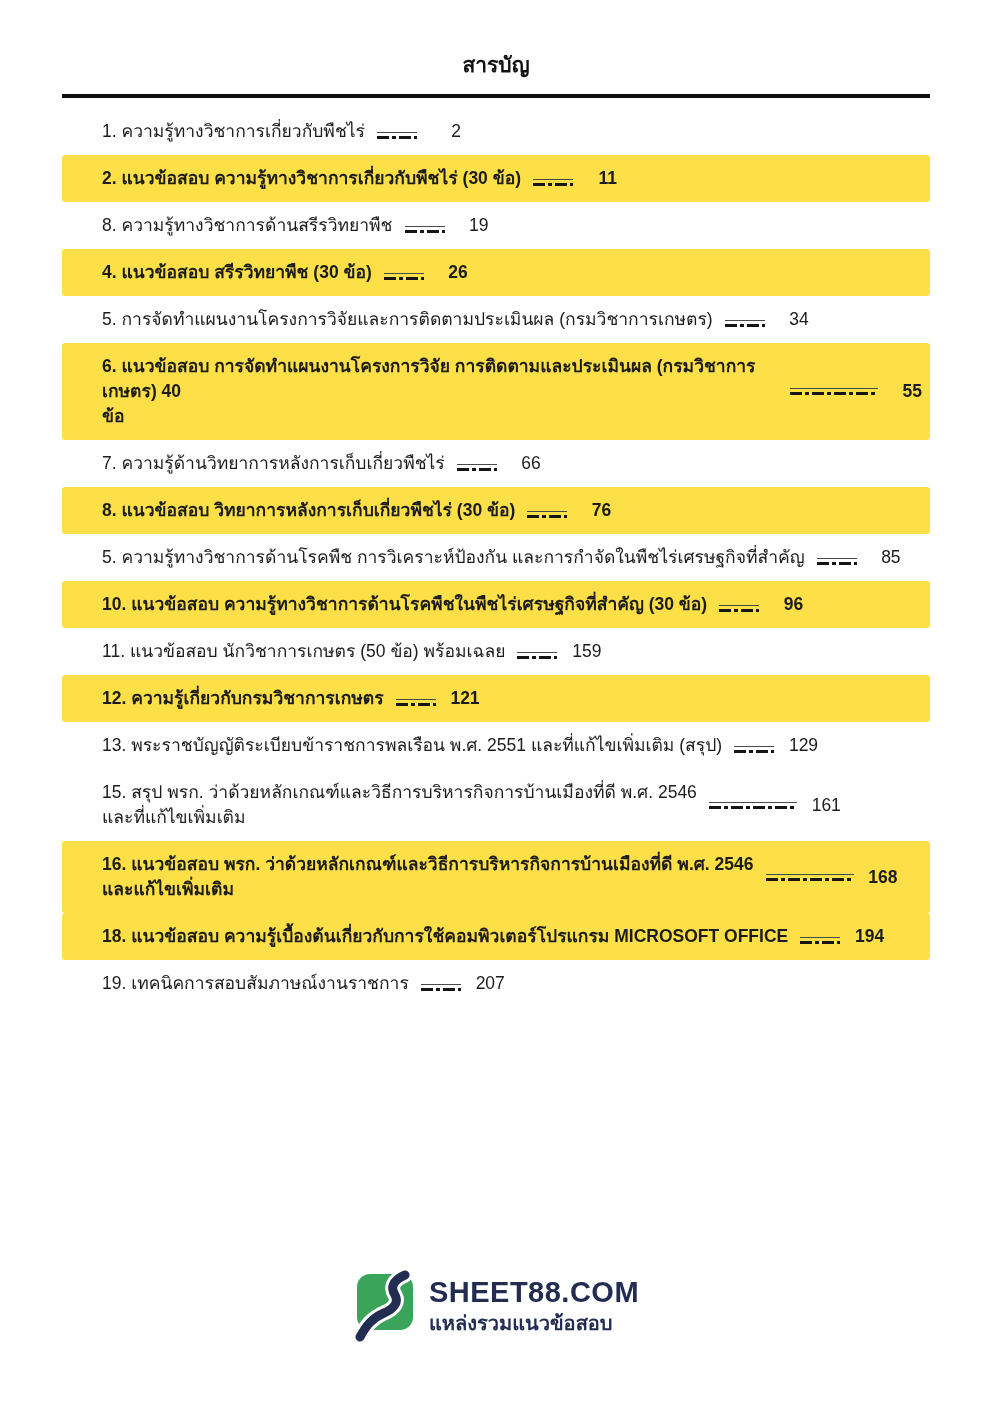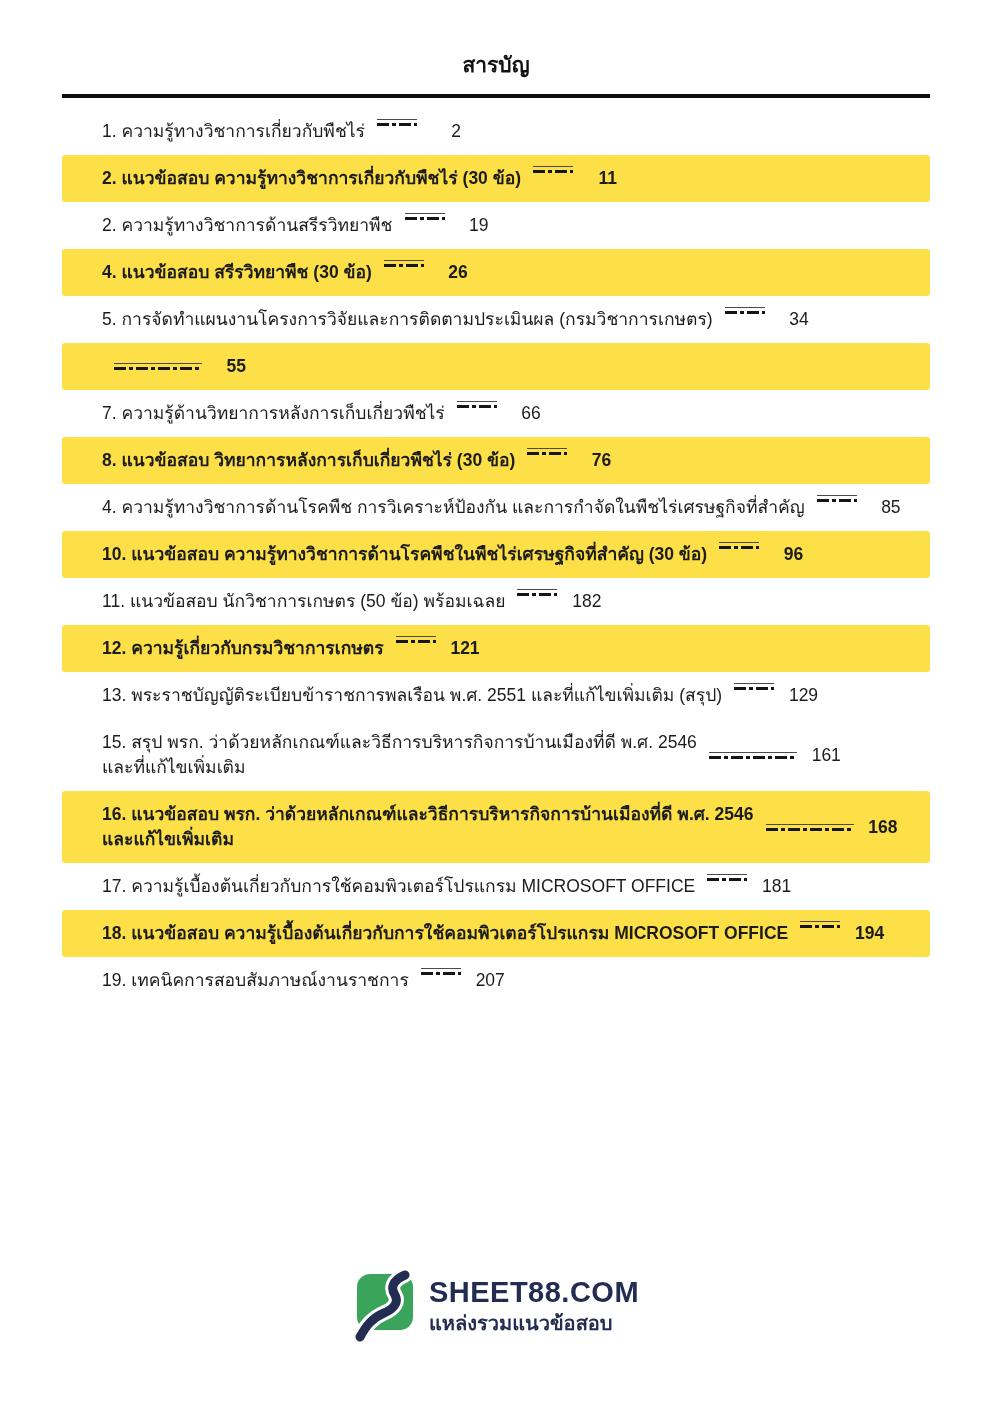--- a/index.html
+++ b/index.html
@@ -18,21 +18,21 @@
   }
   .doc-subtitle{
     font-size:19px; font-weight:bold; line-height:1.5; color:#111; margin-top:2px;
   }
   .rule{
     margin:14px 62px 0 62px;
     height:4px; background:#0d0d0d;
   }
   .toc{ margin:10px 62px 0 62px; }
   .toc-row{
-    display:flex; align-items:flex-start;
+    display:flex; align-items:flex-end;
     padding:11px 8px 11px 40px;
     font-size:17.5px; line-height:25px;
     border-radius:3px;
   }
   .toc-row.alt{ background:#fde047;font-weight:bold; }
   .toc-row.two{ align-items:center; }
   .row-text{
     white-space:pre-line;
     flex:0 1 auto;
     color:#1c1c1c;
@@ -83,70 +83,72 @@
       <span class="page-num">2</span>
     </div>
 
     <div class="toc-row alt">
       <span class="row-text">2. แนวข้อสอบ ความรู้ทางวิชาการเกี่ยวกับพืชไร่ (30 ข้อ)</span>
       <span class="leader"></span>
       <span class="page-num">11</span>
     </div>
 
     <div class="toc-row">
-      <span class="row-text">2. ความรู้ทางวิชาการด้านสรีรวิทยาพืช</span>
+      <span class="row-text">8. ความรู้ทางวิชาการด้านสรีรวิทยาพืช</span>
       <span class="leader"></span>
       <span class="page-num">19</span>
     </div>
 
     <div class="toc-row alt">
       <span class="row-text">4. แนวข้อสอบ สรีรวิทยาพืช (30 ข้อ)</span>
       <span class="leader"></span>
       <span class="page-num">26</span>
     </div>
 
     <div class="toc-row">
       <span class="row-text">5. การจัดทำแผนงานโครงการวิจัยและการติดตามประเมินผล (กรมวิชาการเกษตร)</span>
       <span class="leader"></span>
       <span class="page-num">34</span>
     </div>
 
     <div class="toc-row alt two">
+      <span class="row-text">6. แนวข้อสอบ การจัดทำแผนงานโครงการวิจัย การติดตามและประเมินผล (กรมวิชาการเกษตร) 40
+ข้อ</span>
       <span class="leader"></span>
       <span class="page-num">55</span>
     </div>
 
     <div class="toc-row">
       <span class="row-text">7. ความรู้ด้านวิทยาการหลังการเก็บเกี่ยวพืชไร่</span>
       <span class="leader"></span>
       <span class="page-num">66</span>
     </div>
 
     <div class="toc-row alt">
       <span class="row-text">8. แนวข้อสอบ วิทยาการหลังการเก็บเกี่ยวพืชไร่ (30 ข้อ)</span>
       <span class="leader"></span>
       <span class="page-num">76</span>
     </div>
 
     <div class="toc-row">
-      <span class="row-text">4. ความรู้ทางวิชาการด้านโรคพืช การวิเคราะห์ป้องกัน และการกำจัดในพืชไร่เศรษฐกิจที่สำคัญ</span>
+      <span class="row-text">5. ความรู้ทางวิชาการด้านโรคพืช การวิเคราะห์ป้องกัน และการกำจัดในพืชไร่เศรษฐกิจที่สำคัญ</span>
       <span class="leader"></span>
       <span class="page-num">85</span>
     </div>
 
     <div class="toc-row alt">
       <span class="row-text">10. แนวข้อสอบ ความรู้ทางวิชาการด้านโรคพืชในพืชไร่เศรษฐกิจที่สำคัญ (30 ข้อ)</span>
       <span class="leader"></span>
       <span class="page-num">96</span>
     </div>
 
     <div class="toc-row">
       <span class="row-text">11. แนวข้อสอบ นักวิชาการเกษตร (50 ข้อ) พร้อมเฉลย</span>
       <span class="leader"></span>
-      <span class="page-num">182</span>
+      <span class="page-num">159</span>
     </div>
 
     <div class="toc-row alt">
       <span class="row-text">12. ความรู้เกี่ยวกับกรมวิชาการเกษตร</span>
       <span class="leader"></span>
       <span class="page-num">121</span>
     </div>
 
     <div class="toc-row">
       <span class="row-text">13. พระราชบัญญัติระเบียบข้าราชการพลเรือน พ.ศ. 2551 และที่แก้ไขเพิ่มเติม (สรุป)</span>
@@ -162,25 +164,20 @@
       <span class="page-num">161</span>
     </div>
 
     <div class="toc-row alt two">
       <span class="row-text">16. แนวข้อสอบ พรก. ว่าด้วยหลักเกณฑ์และวิธีการบริหารกิจการบ้านเมืองที่ดี พ.ศ. 2546
 และแก้ไขเพิ่มเติม</span>
       <span class="leader"></span>
       <span class="page-num">168</span>
     </div>
 
-    <div class="toc-row">
-      <span class="row-text">17. ความรู้เบื้องต้นเกี่ยวกับการใช้คอมพิวเตอร์โปรแกรม MICROSOFT OFFICE</span>
-      <span class="leader"></span>
-      <span class="page-num">181</span>
-    </div>
 
     <div class="toc-row alt">
       <span class="row-text">18. แนวข้อสอบ ความรู้เบื้องต้นเกี่ยวกับการใช้คอมพิวเตอร์โปรแกรม MICROSOFT OFFICE</span>
       <span class="leader"></span>
       <span class="page-num">194</span>
     </div>
 
     <div class="toc-row">
       <span class="row-text">19. เทคนิคการสอบสัมภาษณ์งานราชการ</span>
       <span class="leader"></span>

